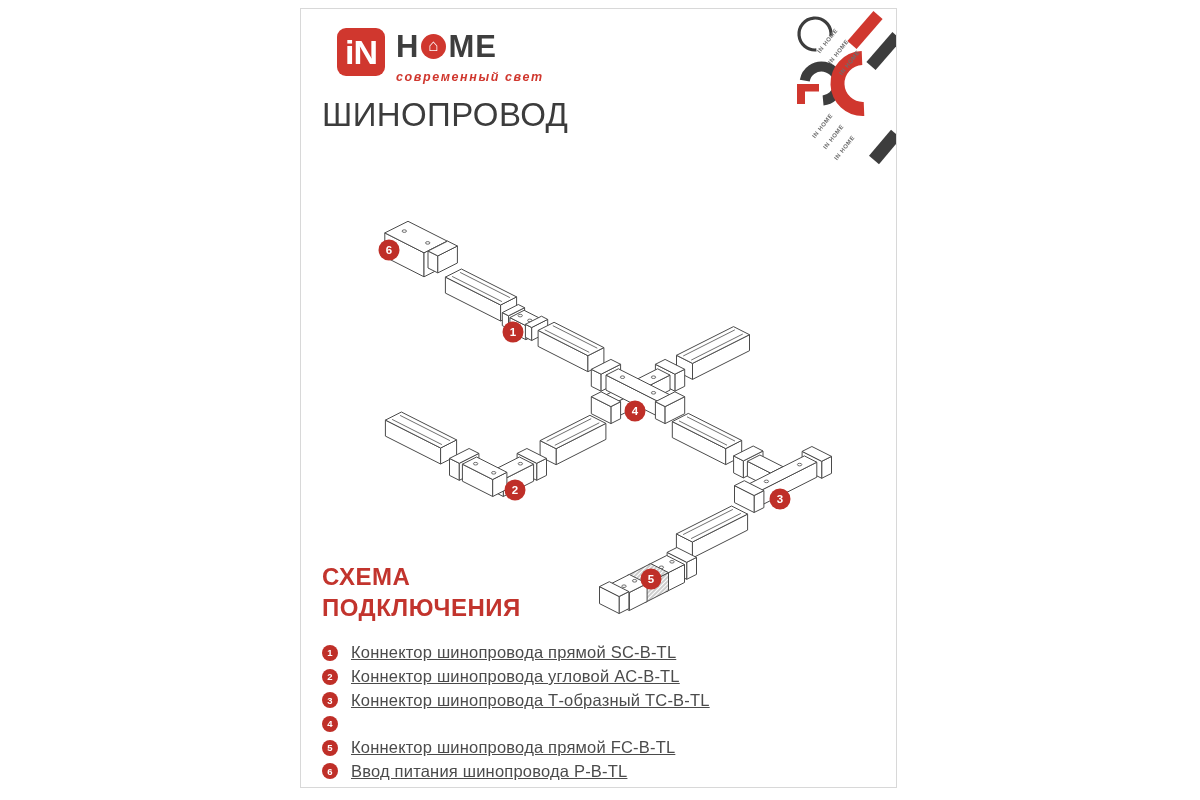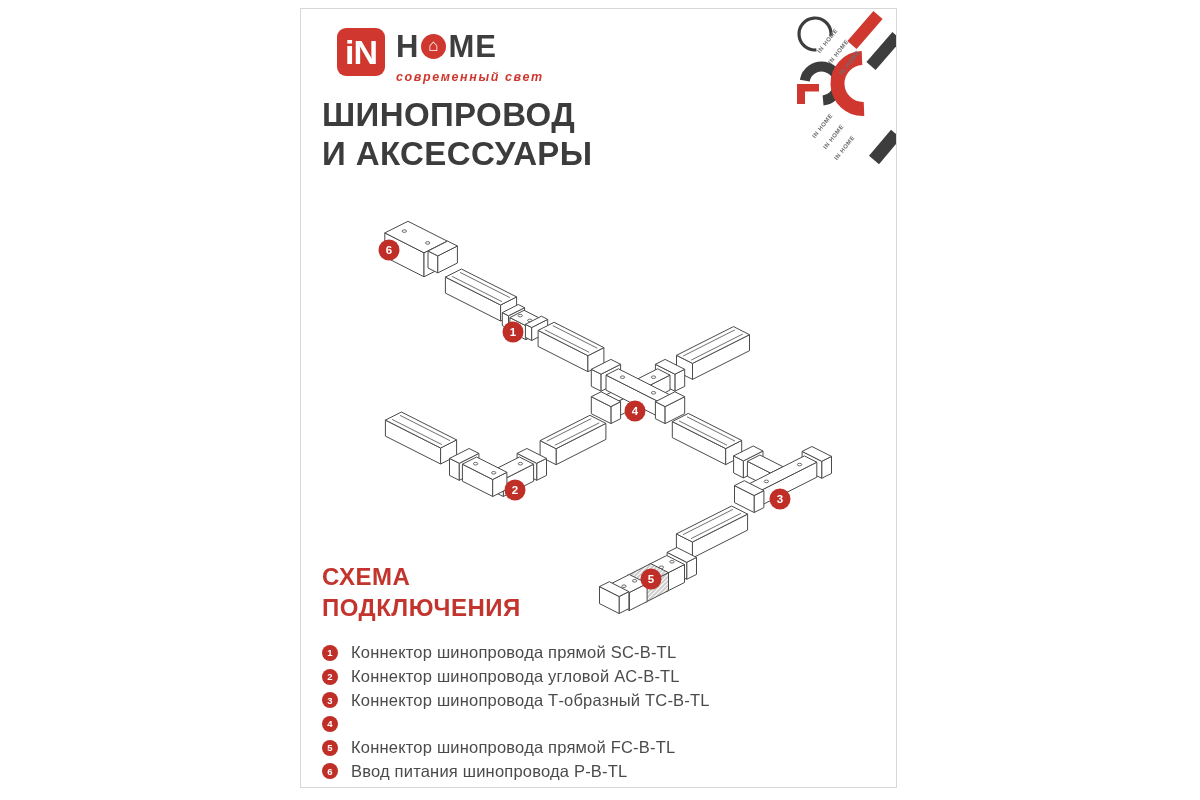--- a/index.html
+++ b/index.html
@@ -13,31 +13,31 @@
            font-weight:700;font-size:34px;letter-spacing:-1px;}
   .logo-right{padding-top:3px;}
   .logo-home{display:flex;align-items:center;font-size:31px;line-height:1;font-weight:700;
              color:#3e3e3e;letter-spacing:1px;}
   .logo-o{width:25px;height:25px;border-radius:50%;background:var(--brand-red,#d0372e);
           display:inline-flex;align-items:center;justify-content:center;margin:0 2px;}
   .logo-o .house{color:#fff;font-size:17px;line-height:1;transform:translateY(-1px);}
   .tagline{margin-top:8px;color:var(--brand-red,#d0372e);font-style:italic;font-weight:700;
            font-size:12.5px;letter-spacing:1.6px;white-space:nowrap;}
   
-  .title{position:absolute;left:21px;top:86px;font-size:33px;line-height:39px;font-weight:700;
+  .title{position:absolute;left:21px;top:86px;font-size:33px;line-height:39px;font-weight:400;
          color:var(--title-dark,#3c3c3c);letter-spacing:0.4px;}
   .section{position:absolute;left:21px;top:552px;font-size:24px;line-height:31px;font-weight:700;
            color:var(--accent-red,#c2342d);letter-spacing:0.5px;}
   
   .legend{position:absolute;left:21px;top:632px;}
   .legend-row{display:flex;align-items:center;height:23.7px;gap:13px;}
   .legend-badge{width:16px;height:16px;border-radius:50%;background:var(--badge-red,#bf2f28);
                 color:#fff;font-size:9.5px;font-weight:700;display:flex;align-items:center;
                 justify-content:center;flex:0 0 16px;}
-  .legend-label{font-size:16.5px;color:var(--text-gray,#4b4b4b);letter-spacing:0.2px;white-space:nowrap;}
+  .legend-label{font-size:16.5px;color:var(--text-gray,#4b4b4b);letter-spacing:0.2px;white-space:nowrap;text-decoration:underline;}
   
   .deco{position:absolute;right:0;top:0;}
   .diagram{position:absolute;left:0;top:0;}
 </style>
 </head>
 <body>
 
 <div class="canvas">
   <div class="card">
 
@@ -69,21 +69,20 @@
         <text x="55" y="33" transform="rotate(-52 55 33)" text-anchor="middle" fill="#6e6e6e" font-size="6" font-weight="700" letter-spacing="0.5">IN HOME</text>
         <text x="66" y="44" transform="rotate(-52 66 44)" text-anchor="middle" fill="#6e6e6e" font-size="6" font-weight="700" letter-spacing="0.5">IN HOME</text>
         <text x="77" y="55" transform="rotate(-52 77 55)" text-anchor="middle" fill="#6e6e6e" font-size="6" font-weight="700" letter-spacing="0.5">IN HOME</text>
         <text x="50" y="118" transform="rotate(-52 50 118)" text-anchor="middle" fill="#6e6e6e" font-size="6" font-weight="700" letter-spacing="0.5">IN HOME</text>
         <text x="61" y="129" transform="rotate(-52 61 129)" text-anchor="middle" fill="#6e6e6e" font-size="6" font-weight="700" letter-spacing="0.5">IN HOME</text>
         <text x="72" y="140" transform="rotate(-52 72 140)" text-anchor="middle" fill="#6e6e6e" font-size="6" font-weight="700" letter-spacing="0.5">IN HOME</text>
       </svg>
 
     <div class="title">
       <div>ШИНОПРОВОД</div>
-      <div>И АКСЕССУАРЫ</div>
     </div>
 
     <svg class="diagram" id="diagram" width="597" height="780" viewBox="0 0 597 780">
         <defs>
           <pattern id="hatch" width="3" height="3" patternUnits="userSpaceOnUse" patternTransform="rotate(45)">
             <rect width="3" height="3" fill="#ffffff"></rect>
             <line x1="1" y1="0" x2="1" y2="3" stroke="#8d8d8d" stroke-width="0.9"></line>
           </pattern>
         </defs>
         <polygon points="83.8,223.9 123.0,243.8 123.0,267.8 83.8,247.9" fill="#fff" stroke="#4a4a4a" stroke-width="1" stroke-linejoin="round"></polygon>

